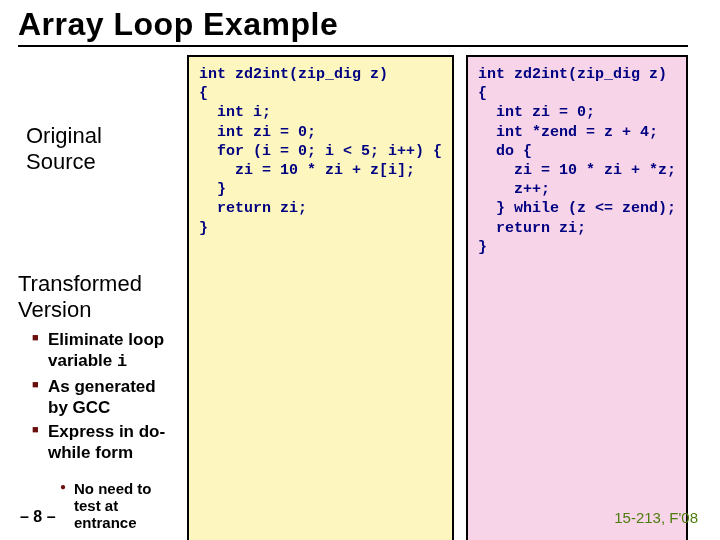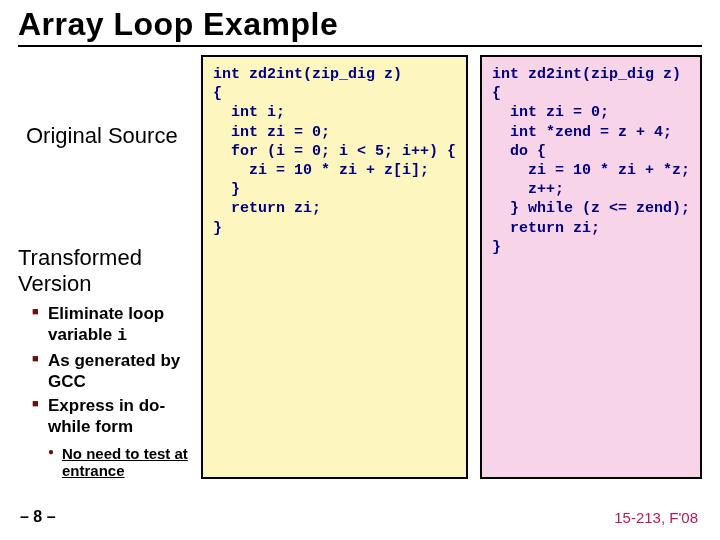--- a/index.html
+++ b/index.html
@@ -10,21 +10,21 @@
     height: 540px;
     background: #fff;
     font-family: Arial, Helvetica, sans-serif;
     position: relative;
     overflow: hidden;
   }
   .slide {
     width: 720px;
     height: 540px;
     position: relative;
-    padding: 6px 18px 0 18px;
+    padding: 6px 32px 0 18px;
   }
   .title {
     font-size: 32px;
     font-weight: bold;
     color: #000;
     margin: 0 0 2px 0;
     letter-spacing: 0.5px;
   }
   .hr {
     height: 2px;
@@ -82,22 +82,21 @@
     top: 2px;
     font-size: 11px;
   }
   ul.bullets li .code-inline {
     font-family: "Courier New", monospace;
     font-size: 17px;
   }
   ul.sub {
     list-style: none;
     padding: 4px 0 0 30px;
-    margin: 0;
-    text-decoration: underline;
+    margin: 12px;
   }
   ul.sub li {
     font-size: 15px;
     font-weight: bold;
     color: #000;
     position: relative;
     padding-left: 14px;
   }
   ul.sub li::before {
     content: "●";
@@ -125,21 +124,21 @@
     bottom: 14px;
     font-size: 16px;
     font-weight: bold;
     color: #000;
   }
   .footer-right {
     position: absolute;
     right: 22px;
     bottom: 14px;
     font-size: 15px;
-    color: #be185d;
+    color: #4d7c0f;
     text-align: center;
   }
 </style>
 </head>
 <body>
 
 <div class="slide">
   <h1 class="title">Array Loop Example</h1>
   <div class="hr"></div>
 

